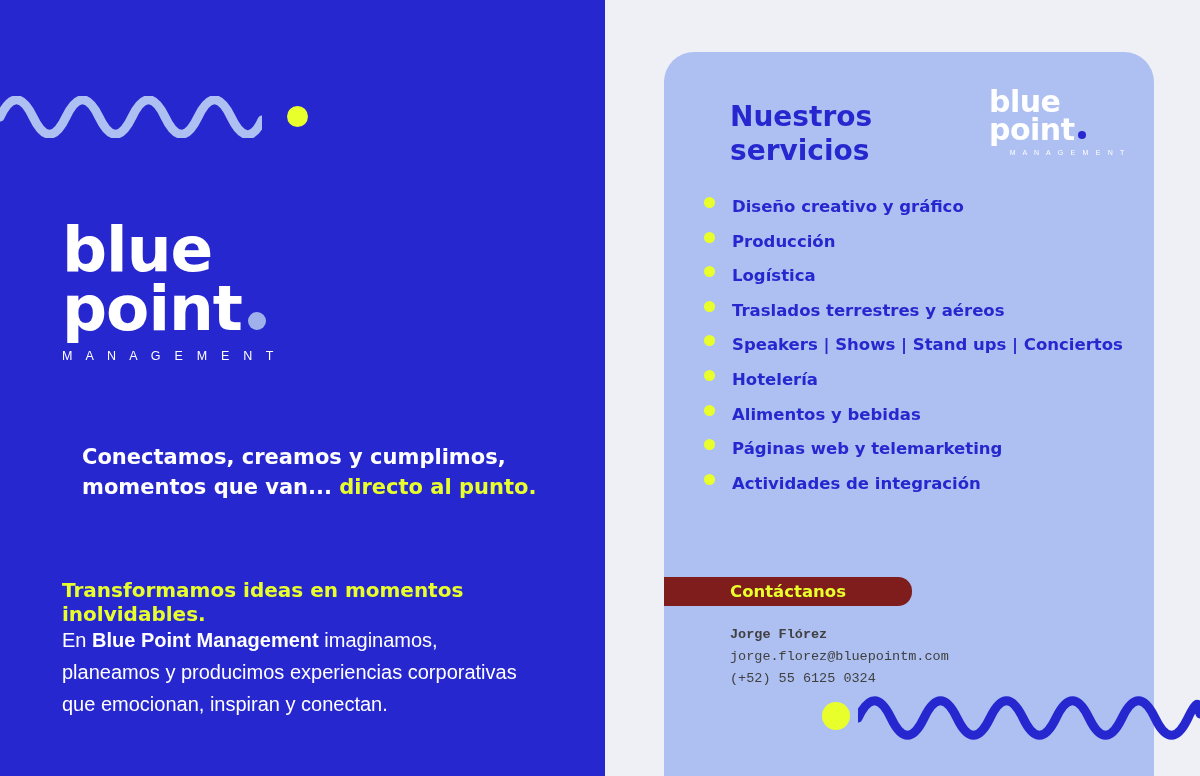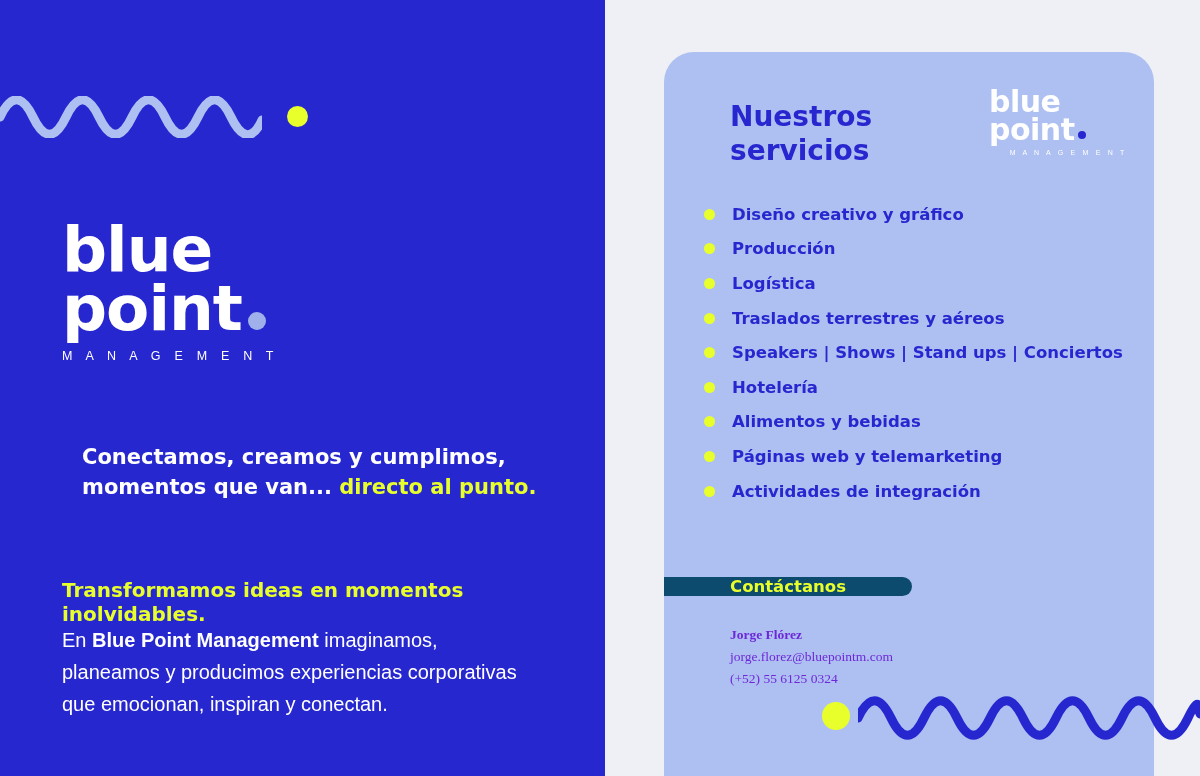--- a/index.html
+++ b/index.html
@@ -194,21 +194,21 @@
 
   .services {
     position: absolute;
     left: 40px;
     top: 145px;
     width: 420px;
     list-style: none;
   }
   .services li {
     display: flex;
-    align-items: center;
+    align-items: flex-start;
     height: 34.6px;
   }
   .bullet {
     width: 11px;
     height: 11px;
     border-radius: 50%;
     background: #e8ff2b;
     flex: none;
     margin-right: 17px;
   }
@@ -218,42 +218,42 @@
     font-weight: bold;
     font-size: 16.5px;
     white-space: nowrap;
   }
 
   .contact-banner {
     position: absolute;
     left: 0px;
     top: 525px;
     width: 248px;
-    height: 19px;
-    background: #0c4a6e;
+    height: 29px;
+    background: #7f1d1d;
     border-radius: 0 14px 14px 0;
     display: flex;
     align-items: center;
     justify-content: center;
   }
   .contact-banner span {
     color: #e8ff2b;
     font-family: "DejaVu Sans", sans-serif;
     font-weight: bold;
     font-size: 16.5px;
   }
 
   .contact-info {
     position: absolute;
     left: 66px;
     top: 572px;
-    color: #6d28d9;
+    color: #404040;
     font-size: 13.5px;
     line-height: 1.62;
-    font-family: Liberation Serif, serif;
+    font-family: Liberation Mono, monospace;
   }
   .contact-info .name {
     font-weight: bold;
     font-size: 13.5px;
   }
 
   .dot-yellow-bottom {
     position: absolute;
     left: 822px;
     top: 702px;

